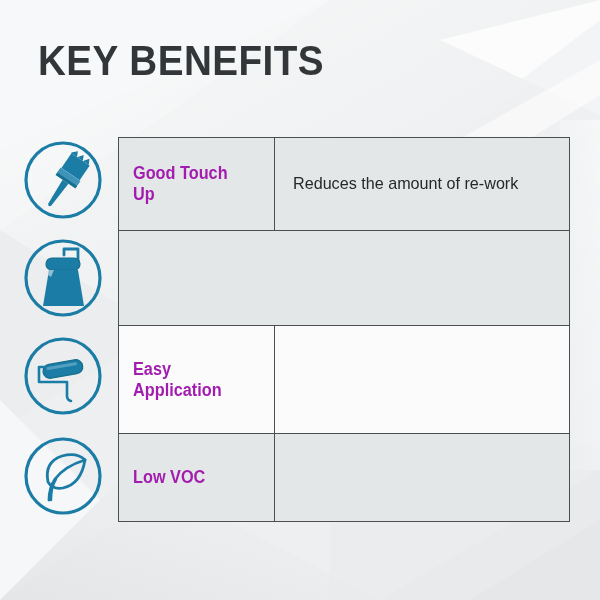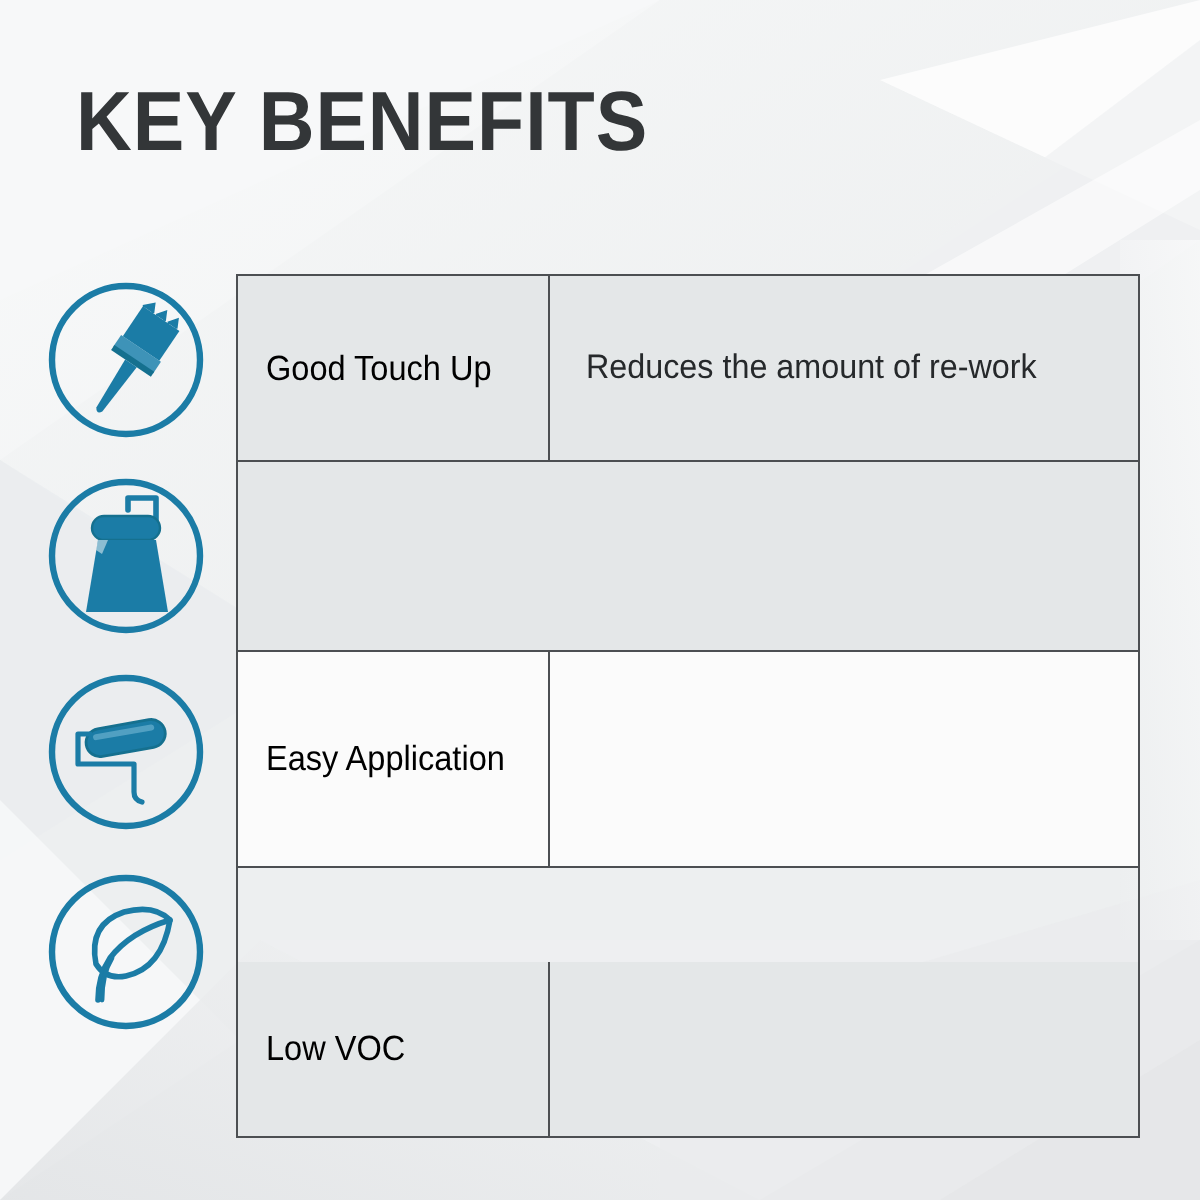--- a/index.html
+++ b/index.html
@@ -88,24 +88,24 @@
 
   .cell-name {
     width: 156px;
     flex: 0 0 156px;
     box-sizing: border-box;
     border-right: 1.6px solid #4c4f52;
     display: flex;
     align-items: center;
     padding: 10px 12px 10px 14px;
     font-family: "Liberation Sans Narrow", "Liberation Sans", sans-serif;
-    font-weight: normal;
+    font-weight: bold;
     font-size: 17.5px;
     line-height: 21px;
-    color: #000000;
+    color: #a21caf;
     transform-origin: left center;
   }
   .cell-name span {
     display: block;
     transform: scaleX(0.93);
     transform-origin: left center;
   }
 
   .cell-desc {
     flex: 1 1 auto;
@@ -121,21 +121,21 @@
   }
   .cell-desc span {
     display: block;
     transform: scaleX(0.95);
     transform-origin: left center;
   }
 
   .r1 { height: 93px; }
   .r2 { height: 95px; }
   .r3 { height: 108px; gap: 6px; }
-  .r4 { height: 87px; margin-top: 47px; }
+  .r4 { height: 87px; }
 </style>
 </head>
 <body>
 
 <div id="infographic">
 
   <svg class="bg-layer" viewBox="0 0 600 600" preserveAspectRatio="none" aria-hidden="true">
     <defs>
       <linearGradient id="gA" x1="0" y1="0" x2="1" y2="1">
         <stop offset="0%" stop-color="#fafbfb"></stop>

